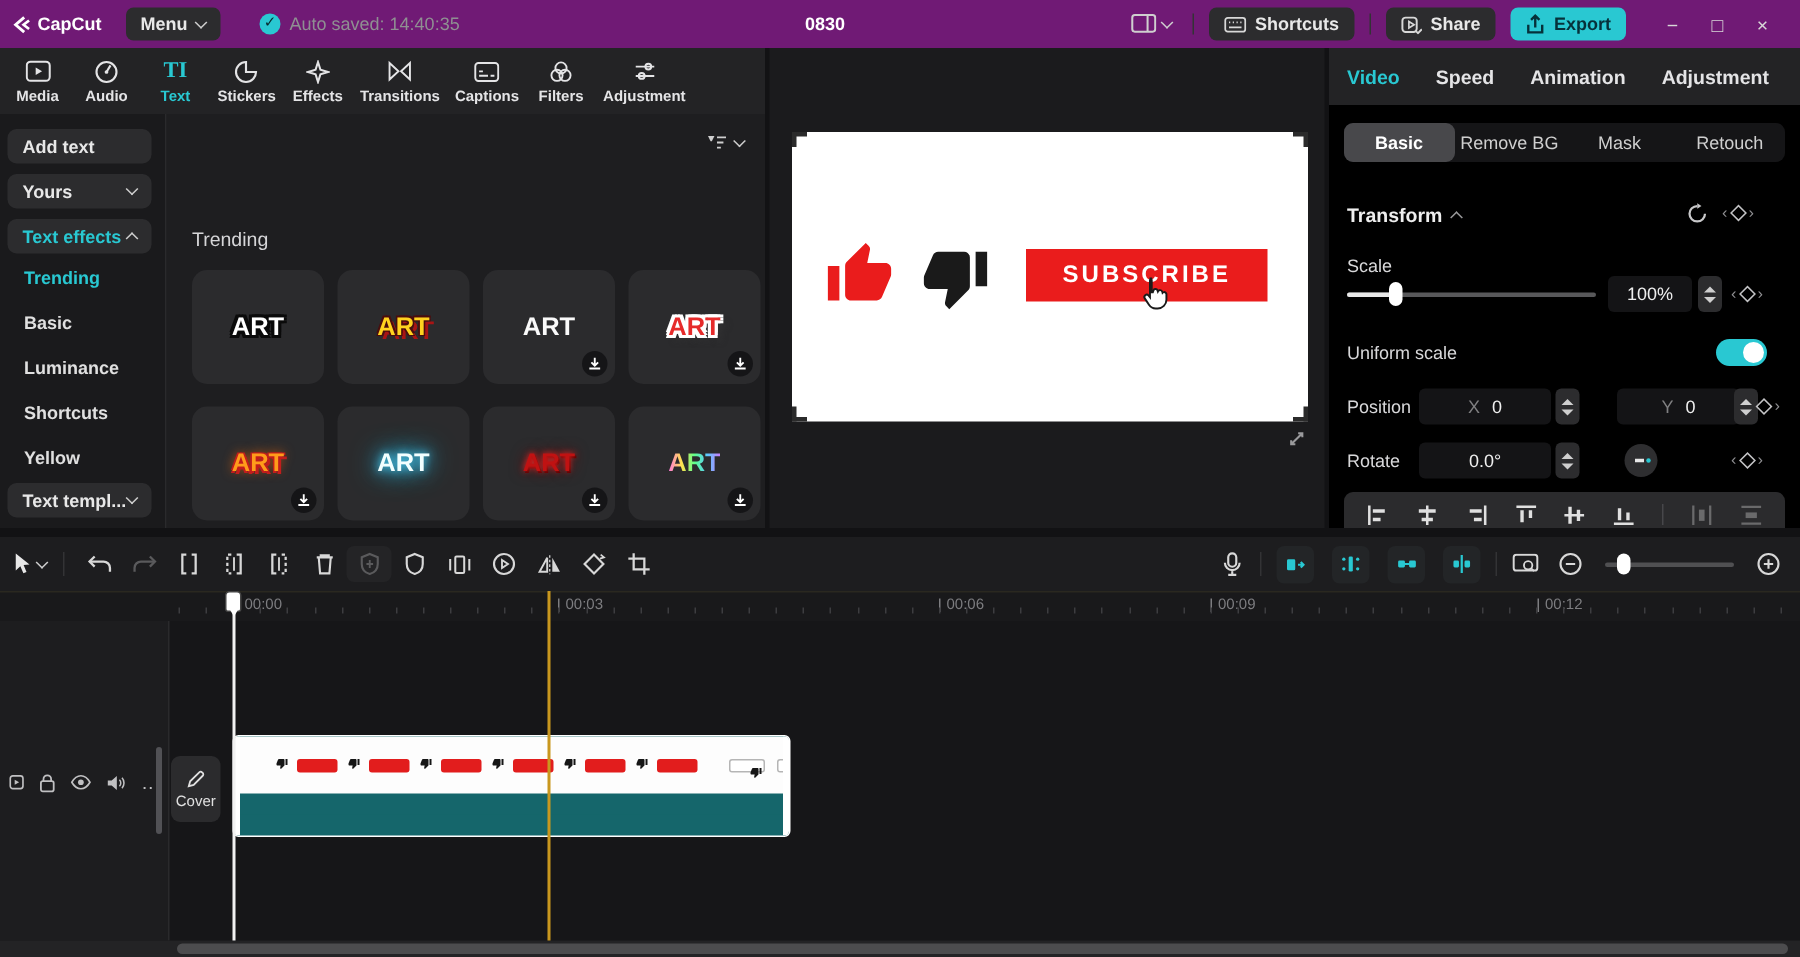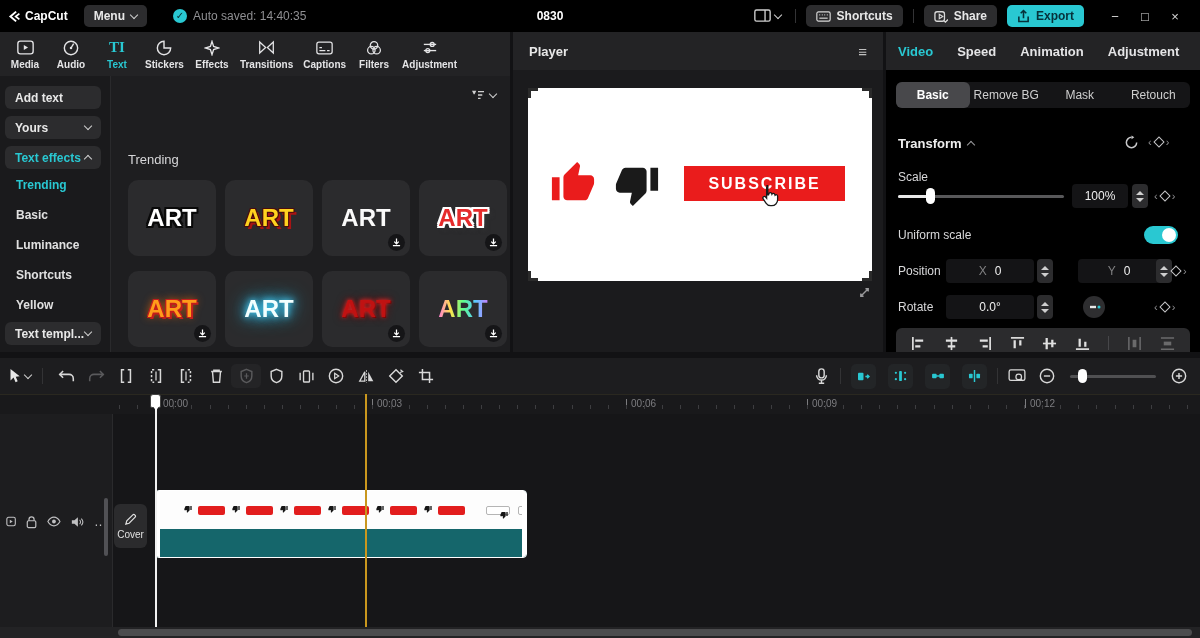--- a/index.html
+++ b/index.html
@@ -3,21 +3,21 @@
 <meta charset="utf-8">
 <style>
   * { margin:0; padding:0; box-sizing:border-box; user-select:none; }
   html,body { width:1200px; height:638px; background:#121214; overflow:hidden;
     font-family:"Liberation Sans","DejaVu Sans",sans-serif; color:#e8e8e8; }
   #app { position:relative; width:1200px; height:638px; background:#121214; }
   .abs { position:absolute; }
   svg { display:block; }
 
   
-  #topbar { position:absolute; left:0; top:0; width:1200px; height:32px; background:#000000;
+  #topbar { position:absolute; left:0; top:0; width:1200px; height:32px; background:#701a75;
     display:flex; align-items:center; }
   .logo-wrap { display:flex; align-items:center; gap:4px; padding-left:8px; }
   .logo-text { font-size:12px; font-weight:bold; color:#fff; }
   .menu-btn { margin-left:16px; height:22px; background:#2c2c2e; border-radius:5px;
     display:flex; align-items:center; gap:6px; padding:0 10px; font-size:12px; font-weight:bold; }
   .chev { width:6px; height:6px; border-right:1.5px solid #cfcfcf; border-bottom:1.5px solid #cfcfcf;
     transform:rotate(45deg); margin-top:-3px; }
   .chev.up { transform:rotate(-135deg); margin-top:3px; }
   .autosave { display:flex; align-items:center; gap:6px; margin-left:26px; color:#8f8f92; font-size:12px; }
   .check-circle { width:14px; height:14px; border-radius:50%; background:#29c8d2; color:#07282b;
@@ -56,21 +56,21 @@
   .teal { color:#29c8d2 !important; }
   .side-divider { position:absolute; left:110px; top:44px; width:1px; height:276px; background:#2a2a2c; }
 
   
   #fx-panel { position:absolute; left:111px; top:44px; width:399px; height:276px; background:#1e1e20; overflow:hidden; }
   .fx-filter { position:absolute; right:14px; top:13px; display:flex; align-items:center; gap:5px; color:#cfcfcf; }
   .fx-title { position:absolute; left:17px; top:76px; font-size:13px; color:#d6d6d8; }
   #fx-grid { position:absolute; left:17px; top:104px; width:382px; }
   .fx-card { position:absolute; width:88px; height:76px; background:#2b2b2d; border-radius:10px;
     display:flex; align-items:center; justify-content:center; overflow:hidden; }
-  .fx-text { font-size:24px; font-weight:900; letter-spacing:0px; }
+  .fx-text { font-size:17px; font-weight:900; letter-spacing:0px; }
   .fx-dl { position:absolute; right:5px; bottom:5px; width:17px; height:17px; border-radius:50%;
     background:rgba(18,18,20,.85); display:flex; align-items:center; justify-content:center; }
   .fx-s1 { color:#fff; text-shadow:-2px -2px 0 #0a0a0a,2px -2px 0 #0a0a0a,-2px 2px 0 #0a0a0a,2px 2px 0 #0a0a0a,-2px 0 0 #0a0a0a,2px 0 0 #0a0a0a,0 -2px 0 #0a0a0a,0 2px 0 #0a0a0a; }
   .fx-s2 { color:#ffd21f; text-shadow:-1px -1px 0 #4a0d0d,1px -1px 0 #4a0d0d,-1px 1px 0 #4a0d0d,1px 1px 0 #4a0d0d,3px 3px 0 #a81414; }
   .fx-s3 { color:#fafafa; }
   .fx-s4 { color:#e62b2b; text-shadow:-2px -2px 0 #fff,2px -2px 0 #fff,-2px 2px 0 #fff,2px 2px 0 #fff,-2px 0 0 #fff,2px 0 0 #fff,0 -2px 0 #fff,0 2px 0 #fff,4px 4px 4px rgba(60,60,60,.5); }
   .fx-s5 { color:#ff9c1a; text-shadow:-1px -1px 0 #c21d1d,1px -1px 0 #c21d1d,-1px 1px 0 #c21d1d,2px 2px 0 #c21d1d,0 0 8px #ff6a00; }
   .fx-s6 { color:#f2ffff; text-shadow:0 0 6px #4fd8ff,0 0 13px #2cc8ff,0 0 20px #2cc8ff; }
   .fx-s7 { color:#c01212; text-shadow:0 0 4px #ff2a2a,0 0 10px #7a0000,1px 1px 0 #500000; }
   .fx-s8 { background:linear-gradient(90deg,#ff7ad9,#ffe34d,#5dff8a,#5bc8ff,#c77dff);
@@ -393,24 +393,20 @@
               <svg width="9" height="9" viewBox="0 0 10 10">
                 <path d="M5 0.5 V6 M2.5 4 L5 6.5 L7.5 4 M1 8.5 H9" stroke="#fff" stroke-width="1.4" fill="none"></path>
               </svg>
             </span>
           </div>
         </div>
   </div>
 </div>
 
 <div id="player-panel">
-  <div class="pp-header">
-    <span class="pp-title">Player</span>
-    <span class="pp-menu">≡</span>
-  </div>
   <div id="canvas">
     <div class="corner c-tl"></div>
     <div class="corner c-tr"></div>
     <div class="corner c-bl"></div>
     <div class="corner c-br"></div>
     <svg class="abs" style="left:22px; top:72px;" width="46" height="46" viewBox="0 0 24 24">
       <path fill="#ea1c1c" d="M1 21h4V9H1v12zM23 10c0-1.1-.9-2-2-2h-6.31l.95-4.57.03-.32c0-.41-.17-.79-.44-1.06L14.17 1 7.59 7.59C7.22 7.95 7 8.45 7 9v10c0 1.1.9 2 2 2h9c.83 0 1.54-.5 1.84-1.22l3.02-7.05c.09-.23.14-.47.14-.73v-2z"></path>
     </svg>
     <svg class="abs" style="left:86px; top:74px;" width="46" height="46" viewBox="0 0 24 24">
       <path fill="#1a1a1a" d="M15 3H6c-.83 0-1.54.5-1.84 1.22l-3.02 7.05c-.09.23-.14.47-.14.73v2c0 1.1.9 2 2 2h6.31l-.95 4.57-.03.32c0 .41.17.79.44 1.06L9.83 23l6.59-6.59c.36-.36.58-.86.58-1.41V5c0-1.1-.9-2-2-2zm4 0v12h4V3h-4z"></path>

